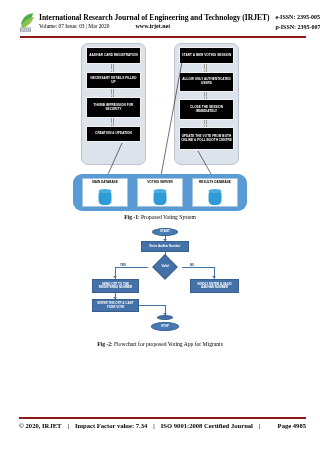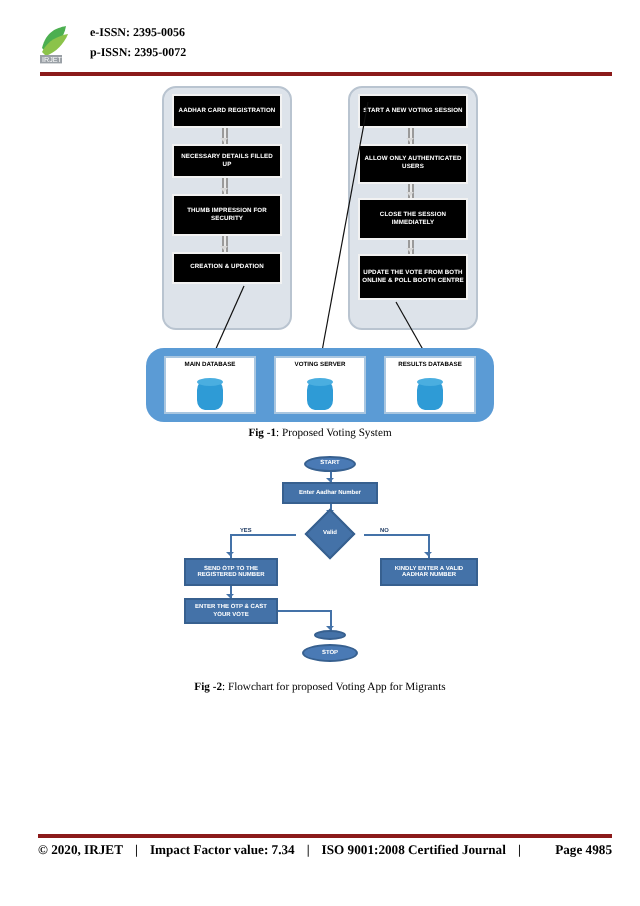--- a/index.html
+++ b/index.html
@@ -160,20 +160,27 @@
 
   <div class="header">
     <div class="logo">
       <svg width="17" height="19" viewBox="0 0 17 19" xmlns="http://www.w3.org/2000/svg">
         <path d="M1 11 C3 3, 8 1, 13 0 C12 6, 8 11, 3 13 Z" fill="#4caf50"></path>
         <path d="M1 13 C4 7, 9 5, 14 4 C12 9, 8 13, 3 15 Z" fill="#8bc34a"></path>
         <rect x="0" y="14.5" width="11" height="4.2" fill="#9aa0a6"></rect>
         <text x="1" y="18" font-family="Liberation Sans, sans-serif" font-size="3.6" fill="#ffffff">IRJET</text>
       </svg>
     </div>
+    <div class="hdr-main">
+      <div class="hdr-title">International Research Journal of Engineering and Technology (IRJET)</div>
+      <div class="hdr-sub">
+        <span class="hdr-vol">Volume: 07 Issue: 03 | Mar 2020</span>
+        <span class="hdr-web">www.irjet.net</span>
+      </div>
+    </div>
     <div class="hdr-issn">
       <div>e-ISSN: 2395-0056</div>
       <div>p-ISSN: 2395-0072</div>
     </div>
   </div>
   <div class="hdr-rule"></div>
 
   <div class="fig1">
 
     <div class="panel panel-left"></div>

